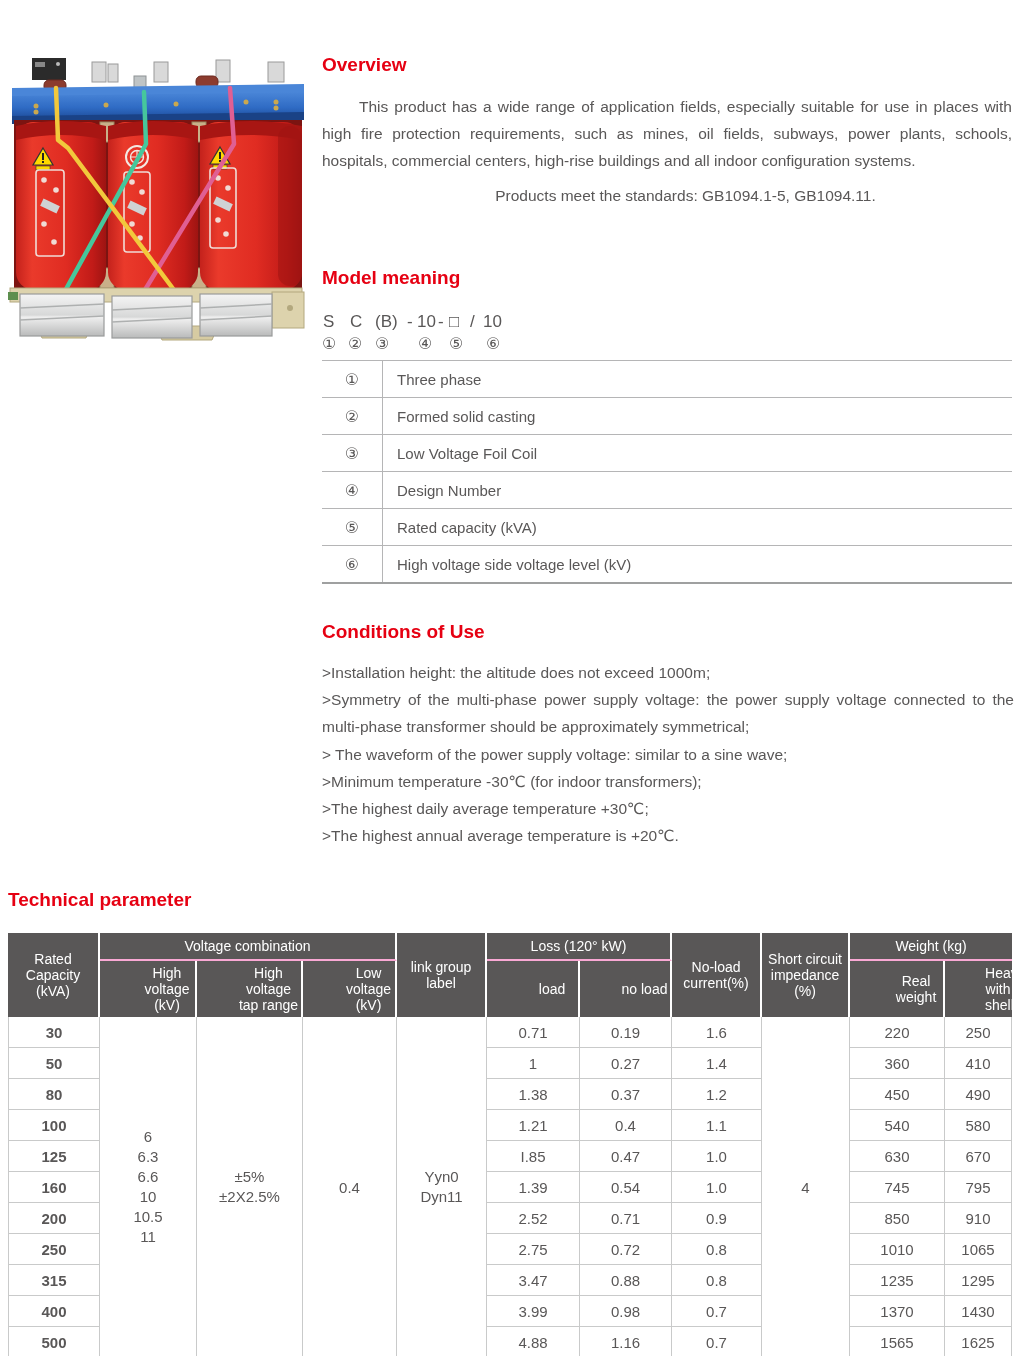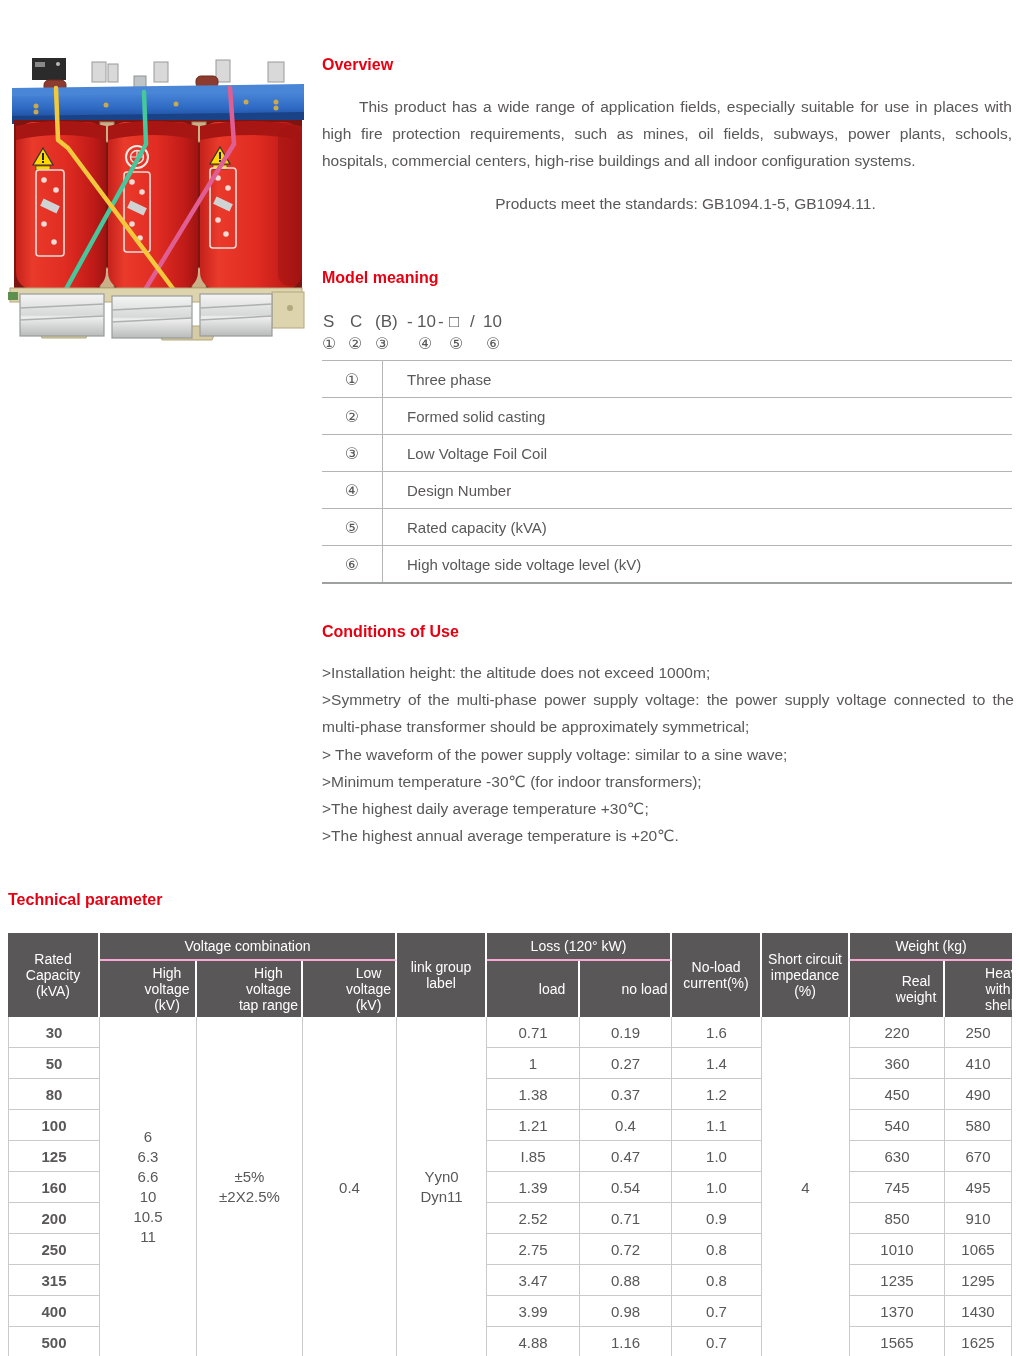--- a/index.html
+++ b/index.html
@@ -2,42 +2,42 @@
 <html><head>
 <meta charset="utf-8">
 <style>
   html,body{margin:0;padding:0;}
   body{
     width:1020px;height:1356px;background:#ffffff;position:relative;
     font-family:"Liberation Sans","DejaVu Sans",sans-serif;color:#595757;overflow:hidden;
   }
   .abs{position:absolute;}
   h2.red{
-    font-size:16px;line-height:30px;font-weight:bold;color:#e60012;margin:0;
+    font-size:19px;line-height:30px;font-weight:bold;color:#e60012;margin:0;
   }
   
   .sec-overview{left:322px;top:50px;width:690px;}
   .sec-overview p{
-    margin:13px 0 16px;font-size:15.5px;line-height:27px;text-align:justify;text-indent:37px;color:#595757;
+    margin:13px 0 8px;font-size:15.5px;line-height:27px;text-align:justify;text-indent:37px;color:#595757;
   }
   .sec-overview p.standards{margin:1px 0 0;text-align:center;}
   
   .sec-model{left:322px;top:263px;width:690px;}
   .code-wrap{position:relative;height:48px;margin-top:19px;}
   .code-part{position:absolute;top:0;font-size:17px;color:#595757;}
   .code-circle{position:absolute;top:22px;font-size:16px;color:#595757;font-family:"DejaVu Sans",sans-serif;}
   table.model-table{width:100%;border-collapse:collapse;table-layout:fixed;}
   table.model-table td{
     height:34px;border-top:1px solid #b5b5b6;font-size:15px;color:#595757;vertical-align:middle;
   }
   table.model-table tr:last-child td{border-bottom:2px solid #9fa0a0;}
   table.model-table td.num{
     width:58px;text-align:center;border-right:1px solid #b5b5b6;font-family:"DejaVu Sans",sans-serif;font-size:16px;
   }
-  table.model-table td.desc{padding-left:24px;}
+  table.model-table td.desc{padding-left:14px;}
   
   .sec-conditions{left:322px;top:617px;width:692px;}
   .cond{margin-top:12px;font-size:15.5px;line-height:27.2px;color:#595757;}
   .cond div{text-align:justify;}
   
   .sec-tech{left:8px;top:885px;width:1004px;}
   table.tech{
     width:1004px;border-spacing:0;table-layout:fixed;margin-top:18px;
   }
   table.tech thead th{
@@ -384,21 +384,21 @@
         <td>1.0</td>
         <td>630</td>
         <td>670</td>
       </tr>
       <tr>
         <td>160</td>
         <td>1.39</td>
         <td>0.54</td>
         <td>1.0</td>
         <td>745</td>
-        <td>495</td>
+        <td>795</td>
       </tr>
       <tr>
         <td>200</td>
         <td>2.52</td>
         <td>0.71</td>
         <td>0.9</td>
         <td>850</td>
         <td>910</td>
       </tr>
       <tr>

